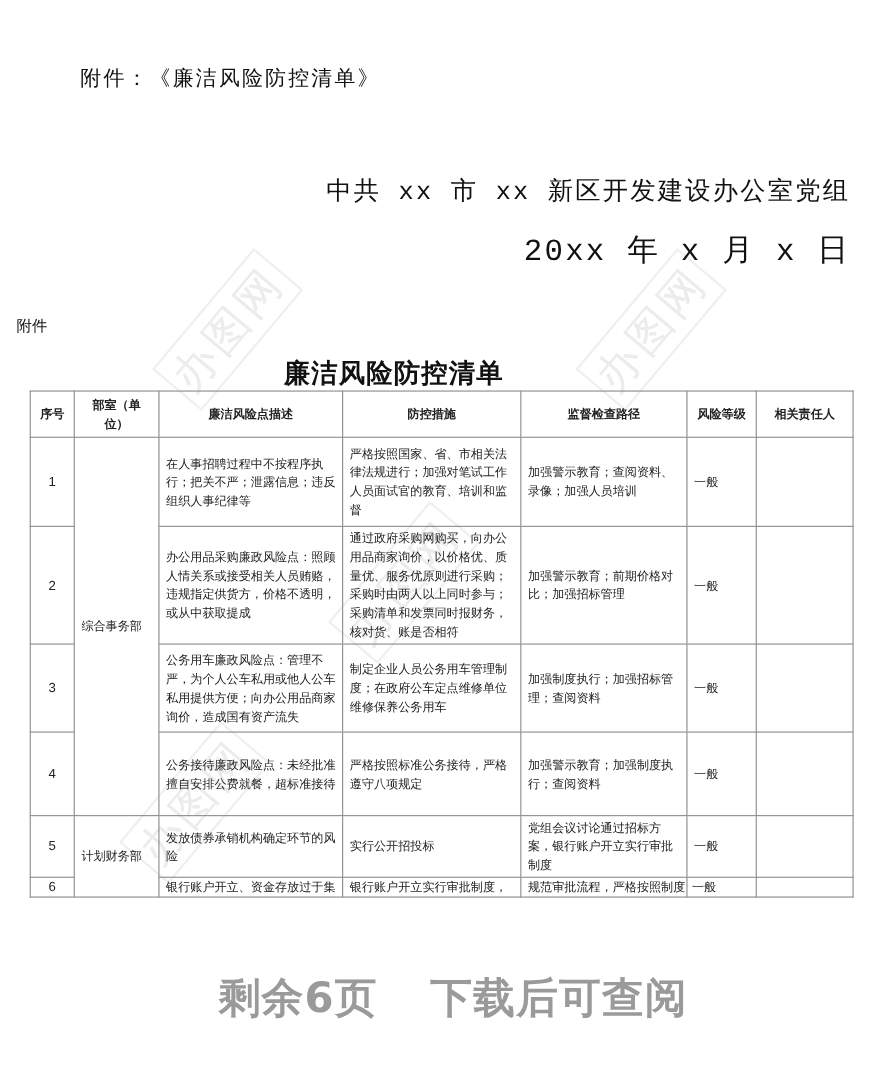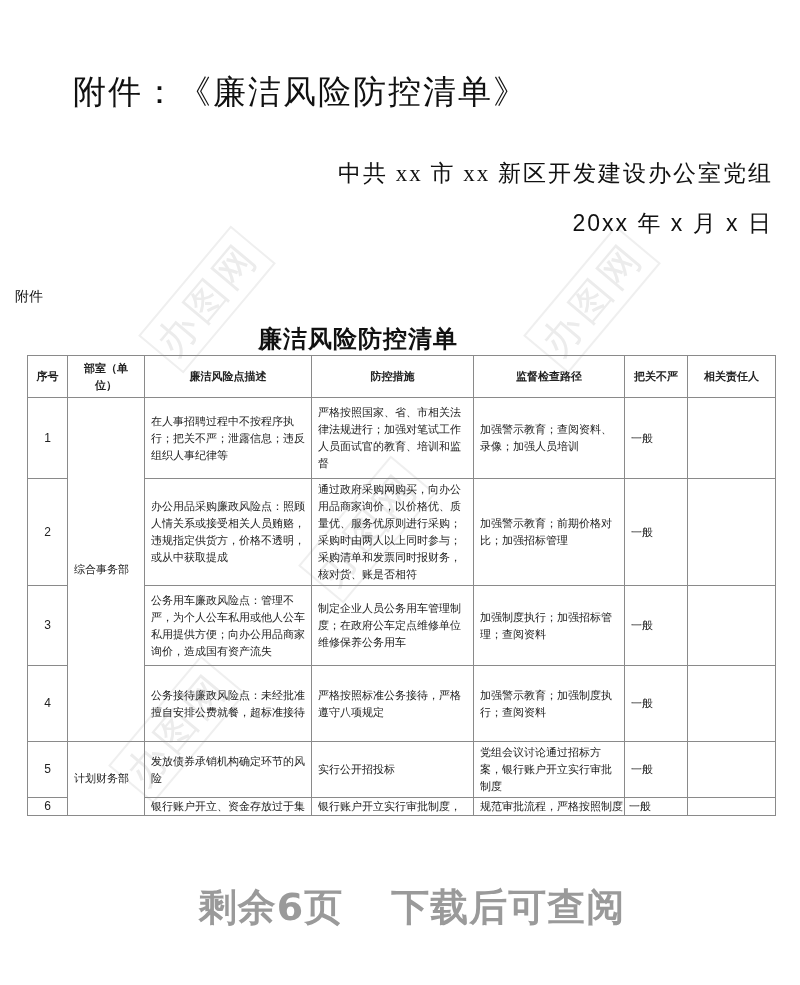--- a/index.html
+++ b/index.html
@@ -1,29 +1,29 @@
 <!DOCTYPE html>
 <html><head>
 <meta charset="utf-8">
 <style>
   html, body { margin: 0; padding: 0; }
   body {
     width: 800px; height: 985px; background: #ffffff; position: relative; overflow: hidden;
     font-family: "DejaVu Serif", "Liberation Serif", serif; color: #111;
   }
   .attach-title {
-    position: absolute; left: 73px; top: 58px; font-size: 33px; letter-spacing: 2px; margin-top: 12px;
+    position: absolute; left: 73px; top: 58px; font-size: 19px; letter-spacing: 2px;
   }
   .org-name {
     position: absolute; right: 27px; top: 158px; font-size: 23px; letter-spacing: 2px;
-    font-family: Liberation Serif, serif;
+    font-family: Liberation Mono, monospace;
   }
   .date-line {
-    position: absolute; right: 27px; top: 208px; font-size: 23px; letter-spacing: 2px;
-    font-family: Liberation Sans, sans-serif;
+    position: absolute; right: 27px; top: 208px; font-size: 28px; letter-spacing: 2px;
+    font-family: Liberation Mono, monospace;
   }
   .attach-label {
     position: absolute; left: 15px; top: 288px; font-size: 14px;
   }
   .doc-title {
     position: absolute; left: 0; width: 716px; top: 323px; text-align: center;
     font-size: 24px; font-weight: bold; letter-spacing: 1px;
   }
   table.risk {
     position: absolute; left: 27px; top: 355px; width: 748px;
@@ -73,21 +73,21 @@
       <col style="width:63px">
       <col style="width:88px">
   </colgroup>
   <thead>
     <tr>
       <th>序号</th>
       <th>部室（单位）</th>
       <th>廉洁风险点描述</th>
       <th>防控措施</th>
       <th>监督检查路径</th>
-      <th>把关不严</th>
+      <th>风险等级</th>
       <th>相关责任人</th>
     </tr>
   </thead>
   <tbody>
     <tr style="height:81px">
       <td class="num">1</td>
       <td class="dept" rowspan="4">综合事务部</td>
       <td>在人事招聘过程中不按程序执行；把关不严；泄露信息；违反组织人事纪律等</td>
       <td>严格按照国家、省、市相关法律法规进行；加强对笔试工作人员面试官的教育、培训和监督</td>
       <td>加强警示教育；查阅资料、录像；加强人员培训</td>

